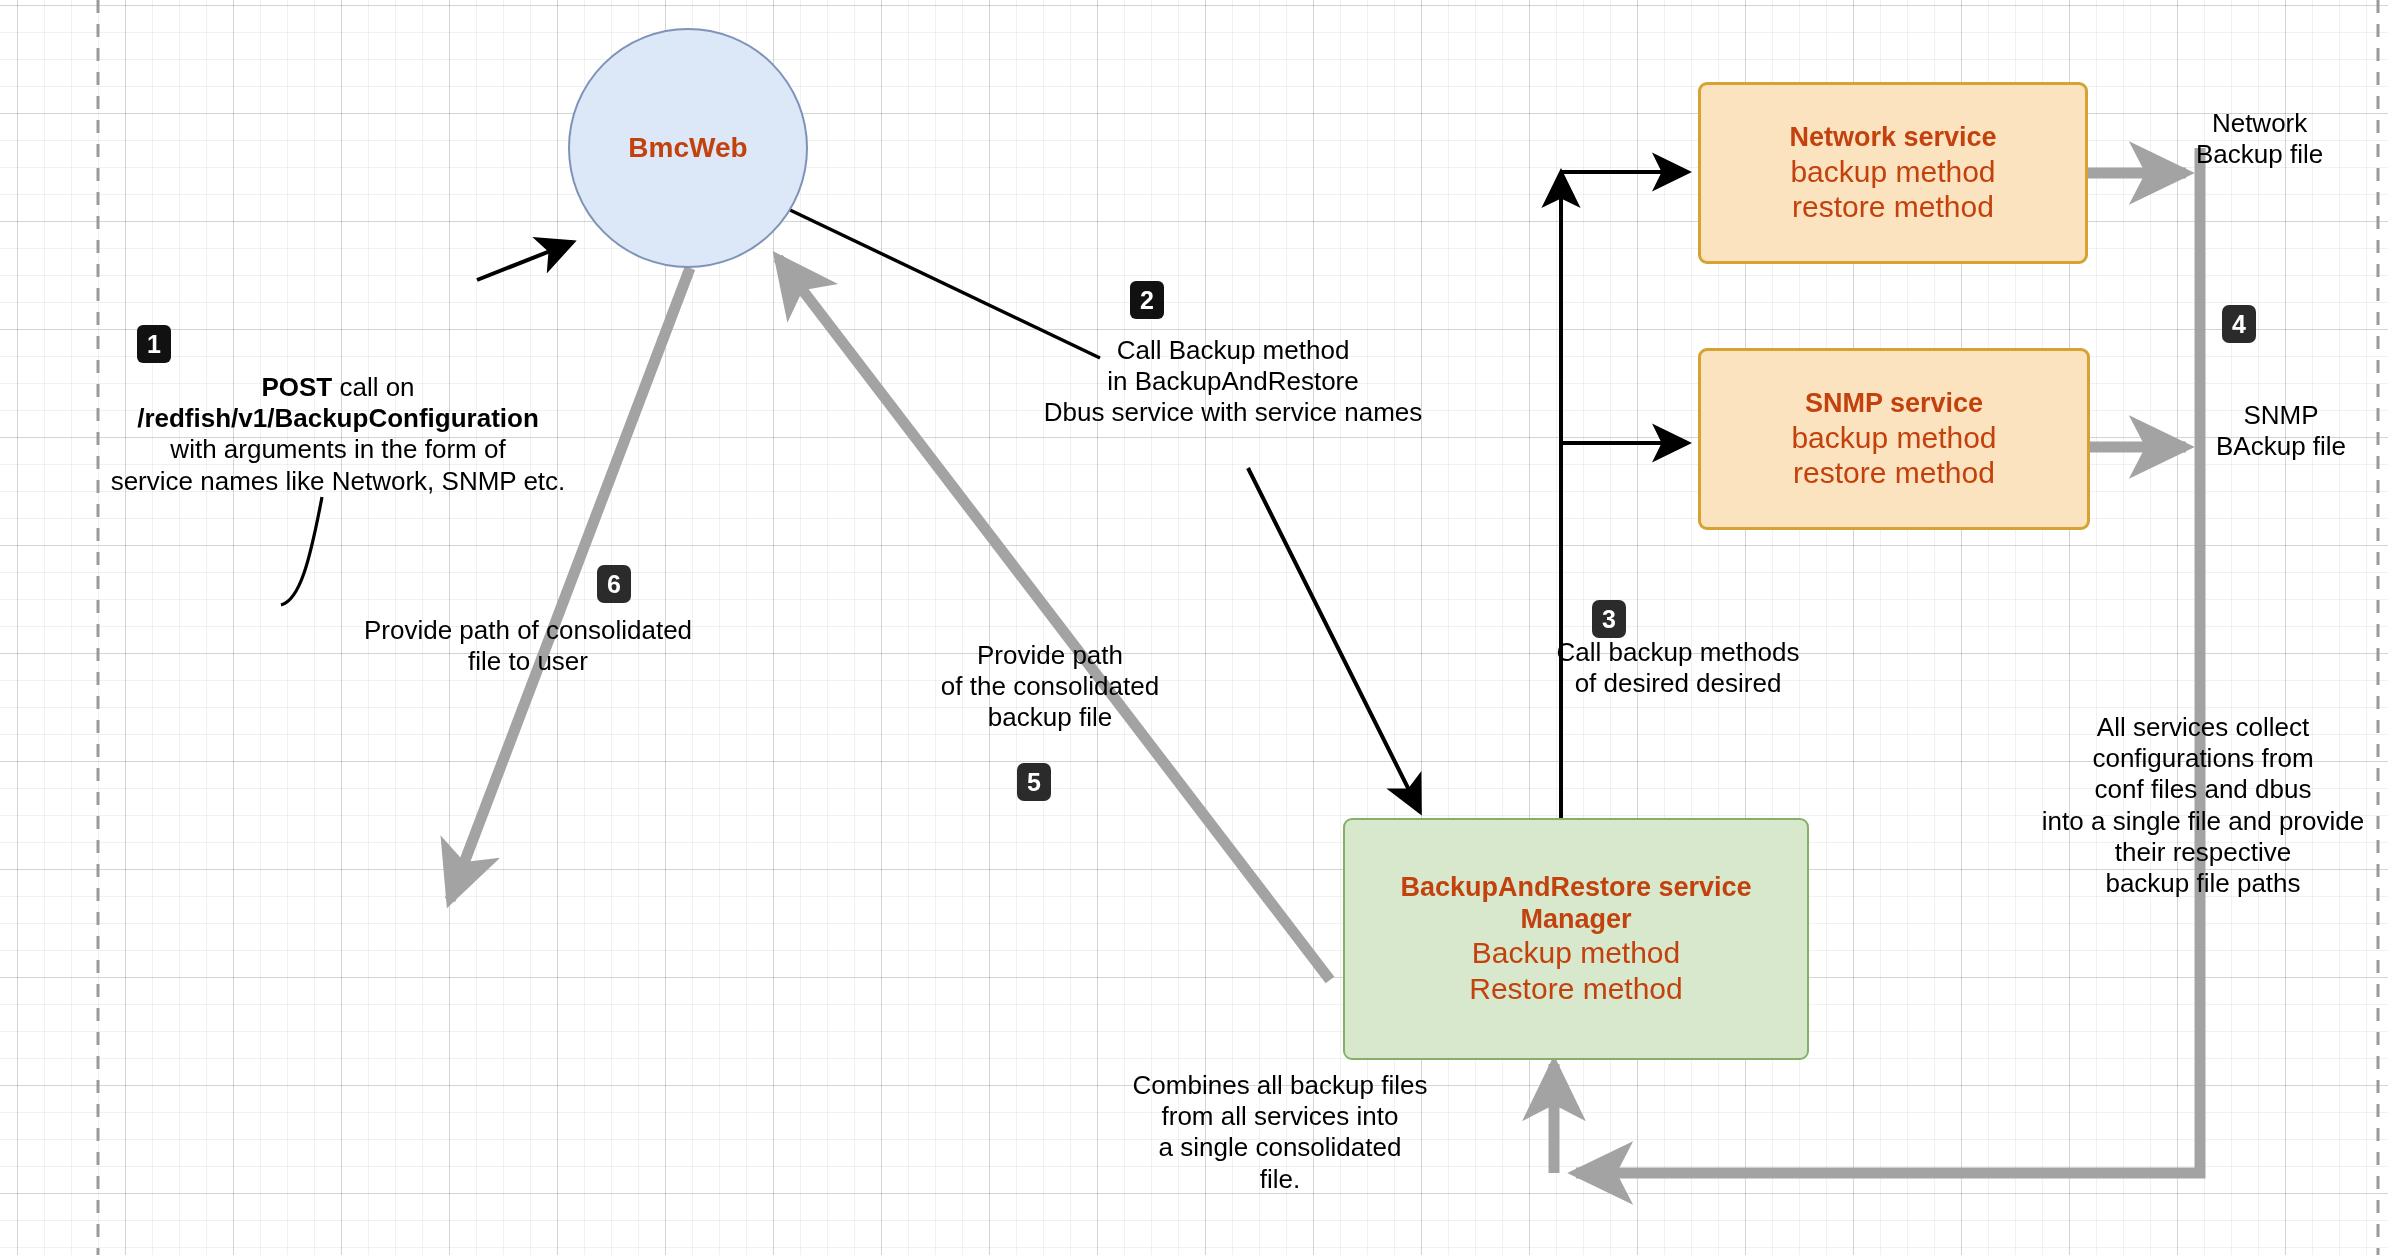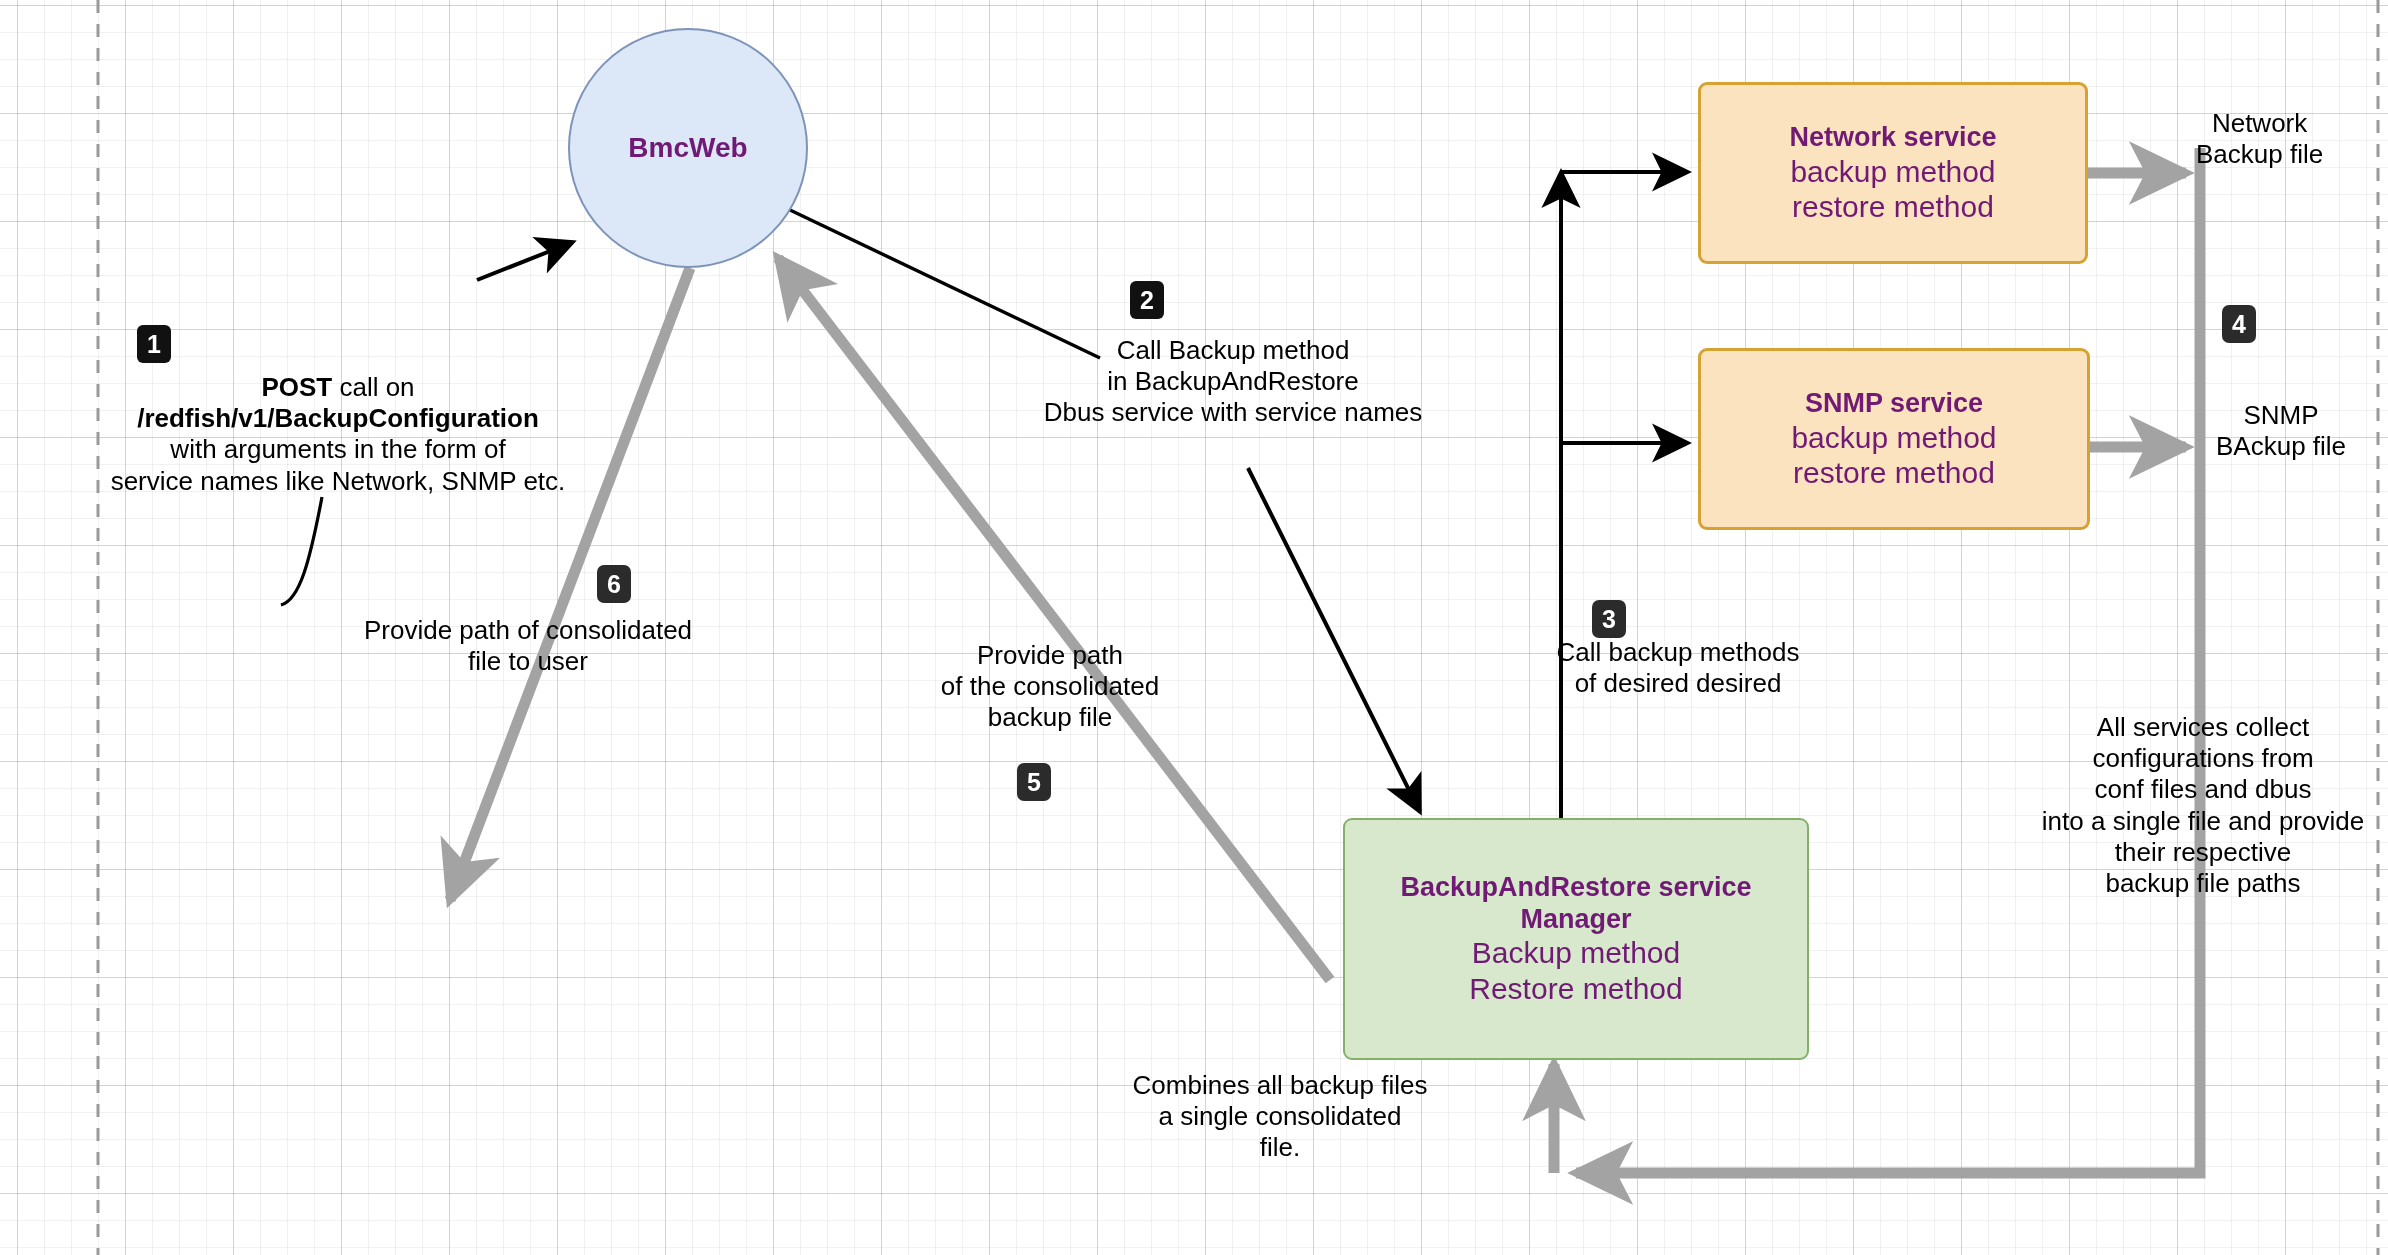--- a/index.html
+++ b/index.html
@@ -30,21 +30,21 @@
     pointer-events: none;
   }
   .node {
     position: absolute;
     box-sizing: border-box;
     display: flex;
     flex-direction: column;
     align-items: center;
     justify-content: center;
     text-align: center;
-    color: #701a75;
+    color: #c2410c;
   }
   .circle-node {
     border-radius: 50%;
     background: #dce7f7;
     border: 2px solid #7d93b8;
   }
   .ellipse-node {
     border-radius: 50%;
     background: #dce7f7;
     border: 2px solid #7d93b8;
@@ -220,17 +220,18 @@
     <div>backup file</div>
   </div>
 
   <div class="note" style="left:328px; top:615px; width:400px;">
     <div>Provide path of consolidated</div>
     <div>file to user</div>
   </div>
 
   <div class="note" style="left:1085px; top:1070px; width:390px;">
     <div>Combines all backup files</div>
+    <div>from all services into</div>
     <div>a single consolidated</div>
     <div>file.</div>
   </div>
 
 </div>
 
 </body></html>

